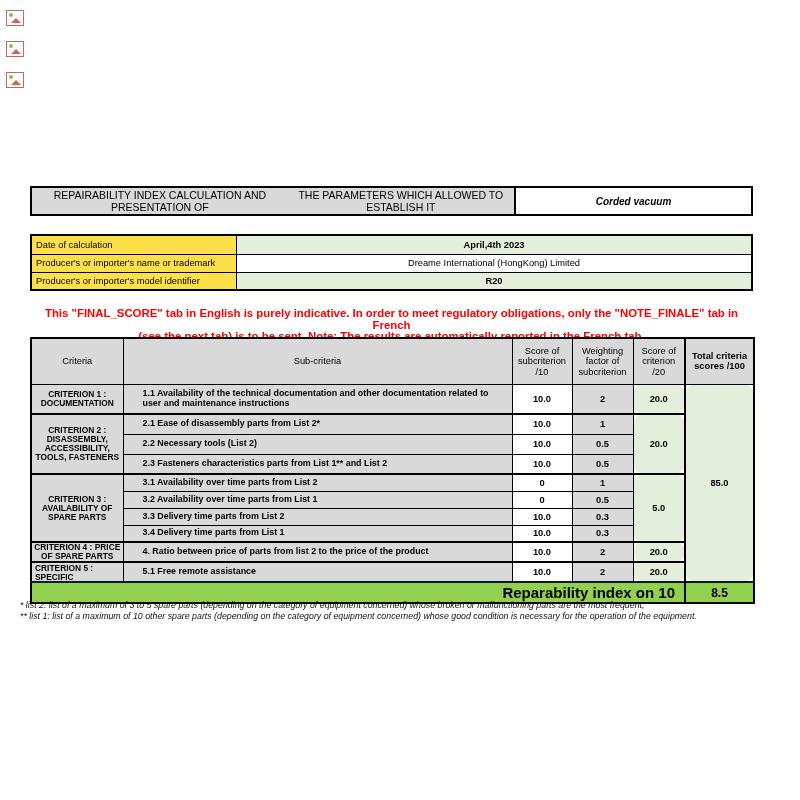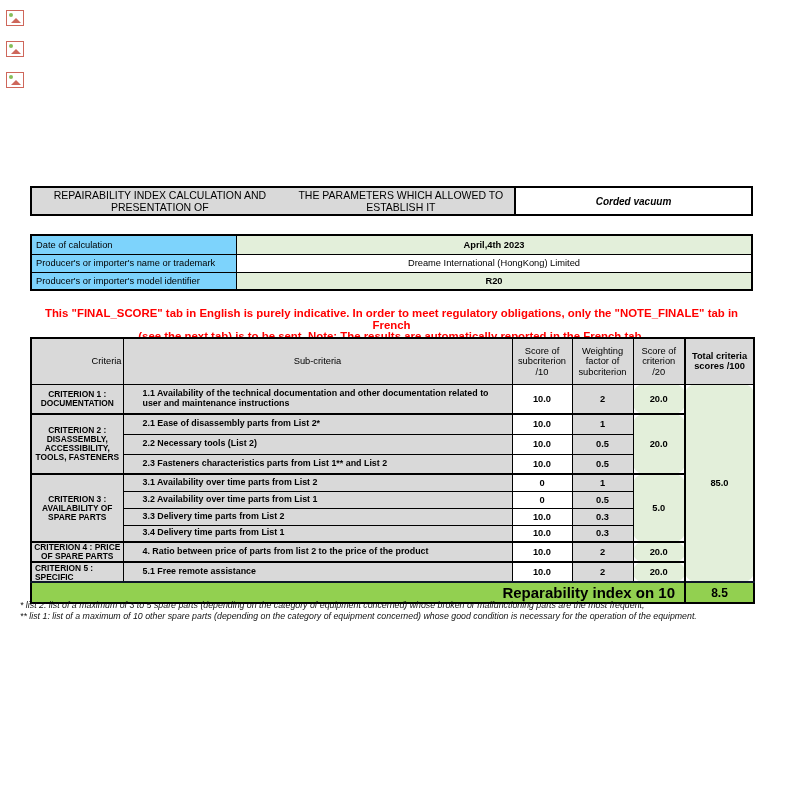--- a/index.html
+++ b/index.html
@@ -21,40 +21,40 @@
   .title-cell{width:484px;background:#d9d9d9;border-right:2px solid #000;display:flex;flex-direction:row;
     align-items:center;justify-content:center;font-weight:normal;font-size:10.5px;line-height:12px;text-align:center;box-sizing:border-box;}
   .product-cell{flex:1;background:#fff;display:flex;align-items:center;justify-content:center;
     font-weight:bold;font-style:italic;font-size:10px;box-sizing:border-box;}
 
   
   table{border-collapse:collapse;table-layout:fixed;}
   .info-table{left:30px;top:234px;}
   .info-table table{width:723px;border:2px solid #000;}
   .info-table td{border:1px solid #000;font-size:9.3px;overflow:hidden;white-space:nowrap;}
-  .info-table .lbl{width:200px;background:#7dd3fc;padding:0 0 0 4px;text-align:left;}
+  .info-table .lbl{width:200px;background:#fde047;padding:0 0 0 4px;text-align:left;}
   .info-table .val{text-align:center;}
   .v-green{background:#e3efda;}
   .v-white{background:#ffffff;}
   .v-bold{font-weight:bold;}
   .v-small{font-size:8.6px !important;}
   .ir0{height:19px;} .ir1{height:18px;} .ir2{height:18px;} .ir3{height:18px;}
 
   
   .notice{left:30px;top:308px;width:723px;text-align:center;color:#ff0000;font-weight:bold;
     font-size:11.4px;line-height:11.6px;}
 
   
   .score-wrap{left:30px;top:337px;}
   .score-wrap table{width:723px;border:2px solid #000;}
   .score-wrap th,.score-wrap td{border:1px solid #000;overflow:hidden;box-sizing:border-box;}
   .score-wrap th{background:#d9d9d9;font-weight:normal;font-size:9.3px;line-height:10.5px;text-align:center;vertical-align:middle;}
   .score-wrap th.bold{font-weight:bold;}
   .hdr{height:46px;}
-  th.c0{width:92px;text-align:right;} th.c1{width:389px;} th.c2{width:60px;} th.c3{width:61px;} th.c4{width:52px;} th.c5{width:69px;}
+  th.c0{width:92px;} th.c1{width:389px;} th.c2{width:60px;} th.c3{width:61px;} th.c4{width:52px;} th.c5{width:69px;}
   td.crit{background:#d9d9d9;font-weight:bold;font-size:8.4px;line-height:9px;text-align:center;vertical-align:middle;padding:0 2px;}
   td.crit-clip{vertical-align:top;padding-top:1px;}
   td.crit-clip .clip{height:17px;overflow:hidden;text-align:left;padding-left:1px;}
   td.sub{background:#d9d9d9;font-weight:bold;font-size:8.9px;line-height:9.6px;text-align:left;padding:0 2px 0 19px;vertical-align:middle;}
   td.num{font-weight:bold;font-size:9.3px;text-align:center;vertical-align:middle;}
   .bg-white{background:#ffffff;}
   .bg-gray{background:#d9d9d9;}
   .bg-green{background:#e3efda;border-radius:11px;}
   .tot{border-left:2px solid #000 !important;}
   tr.t td{border-top:2px solid #000;}

